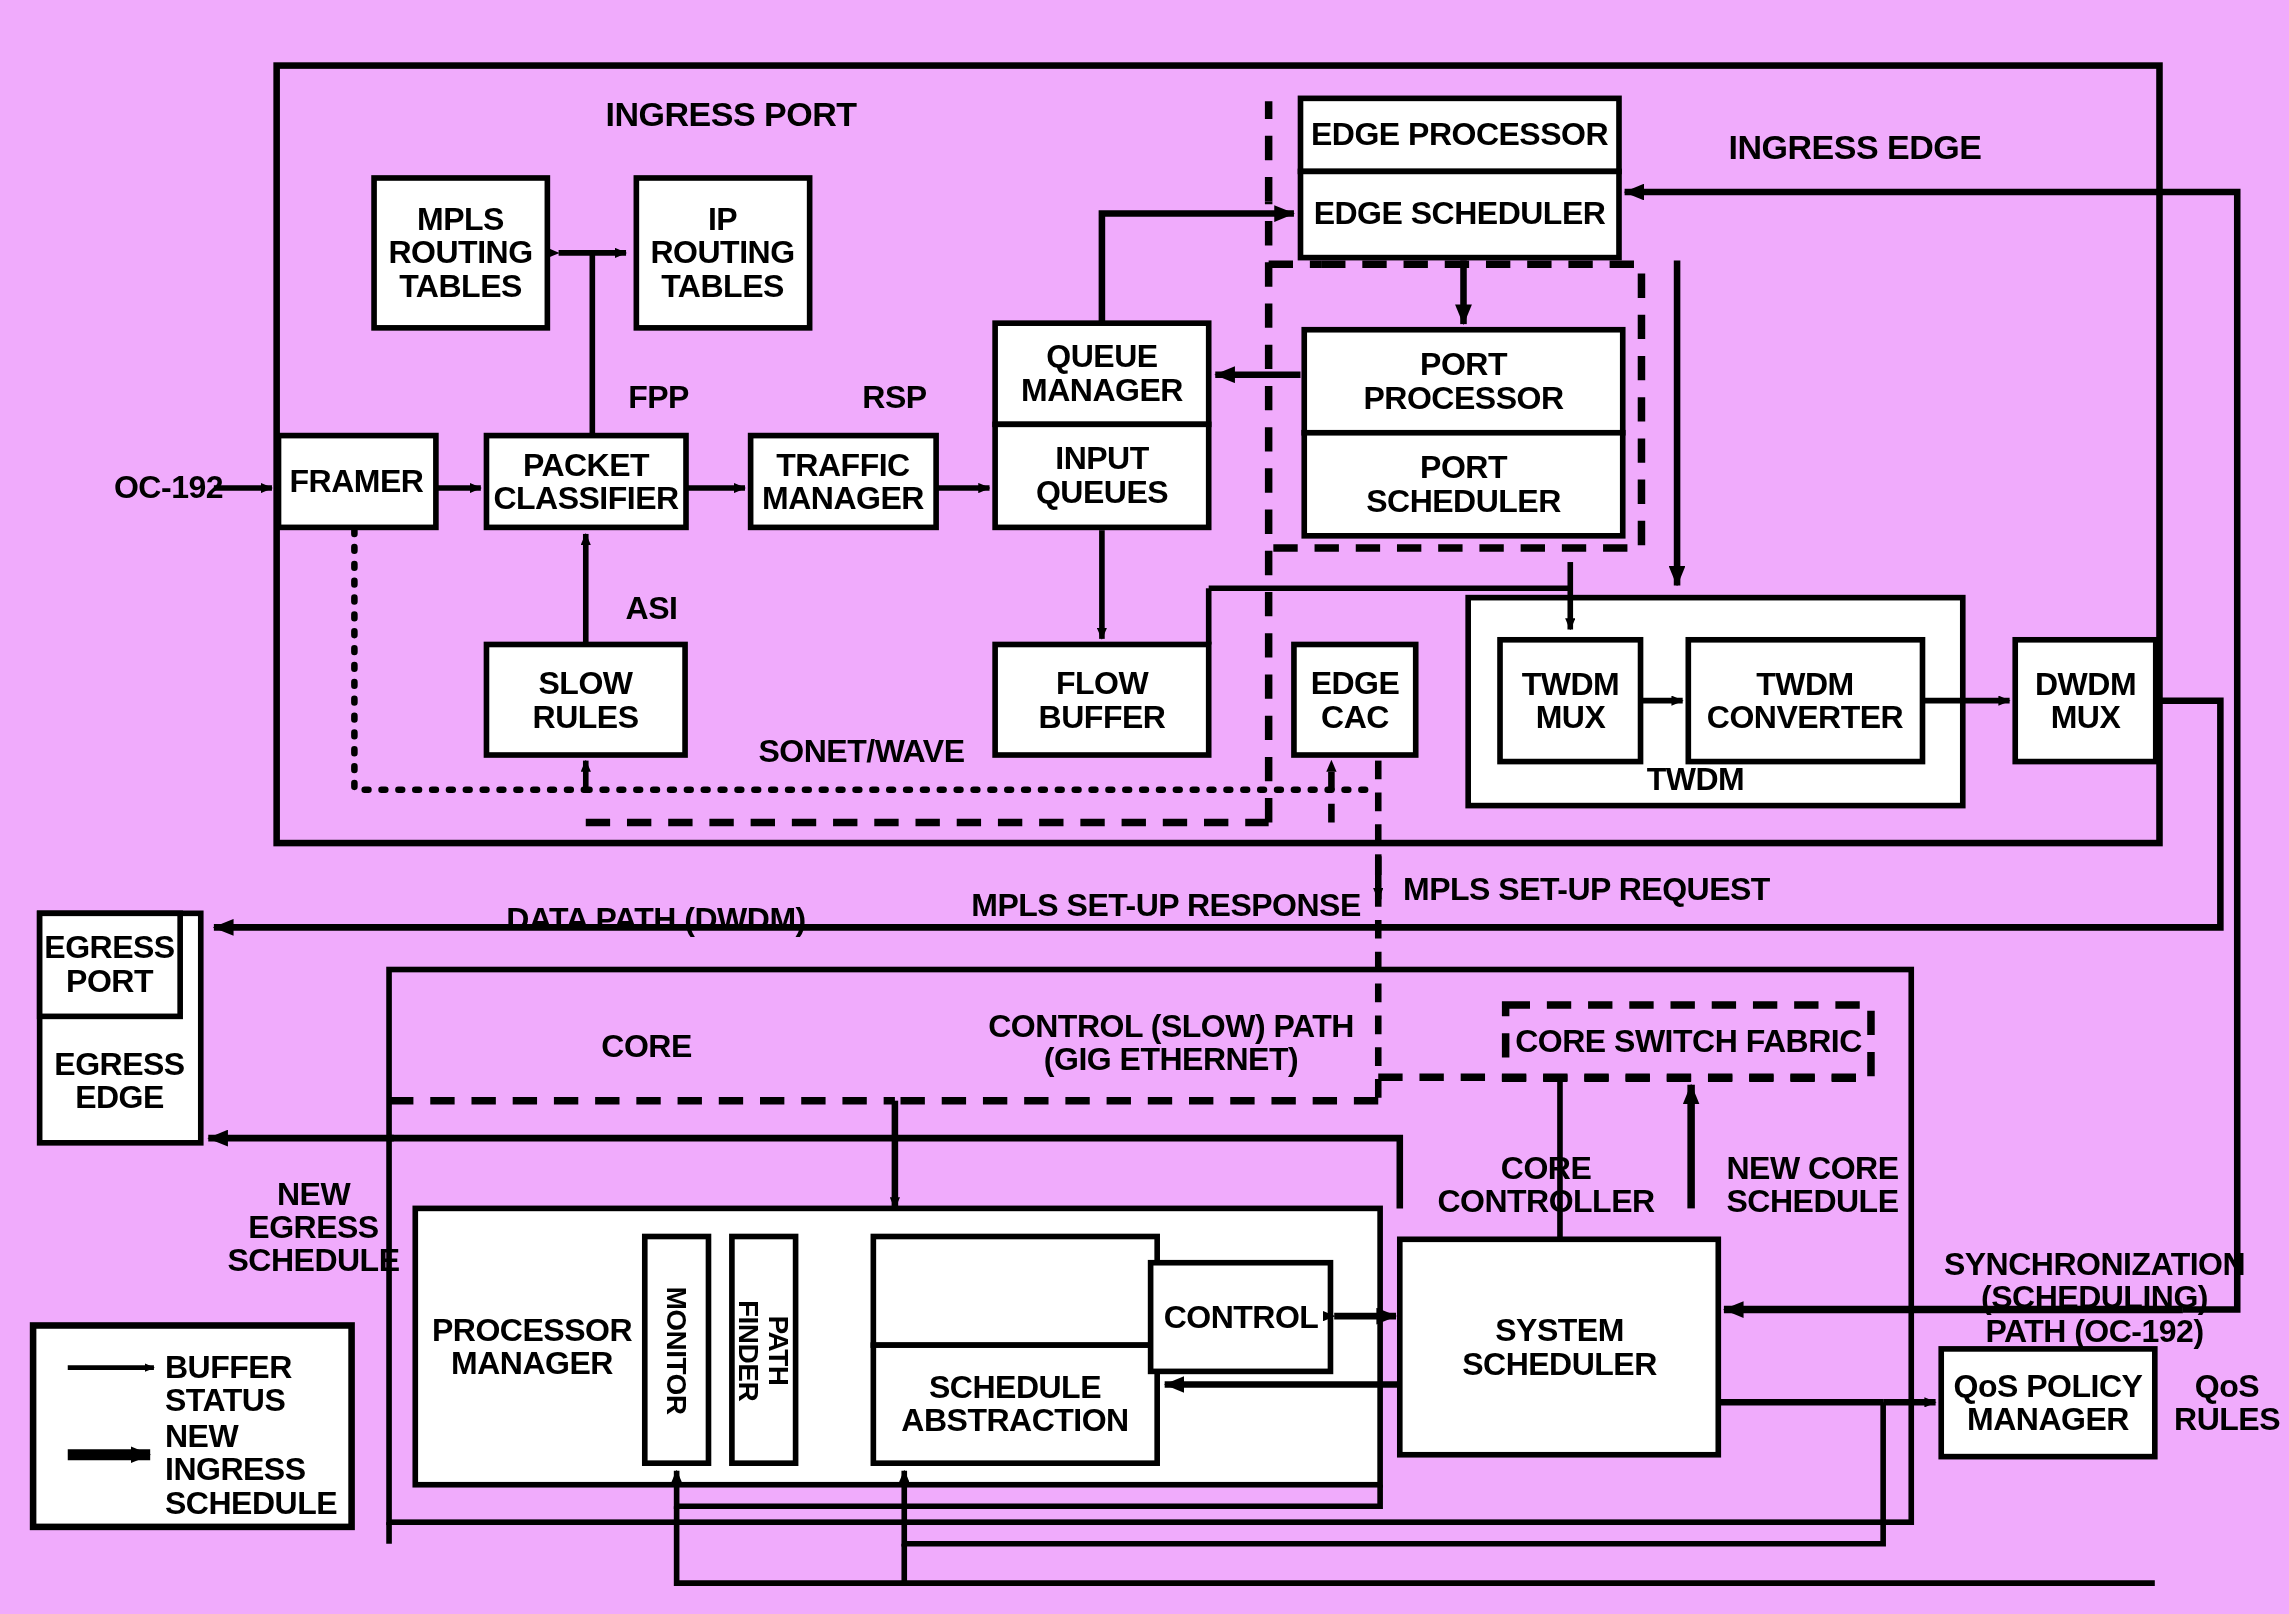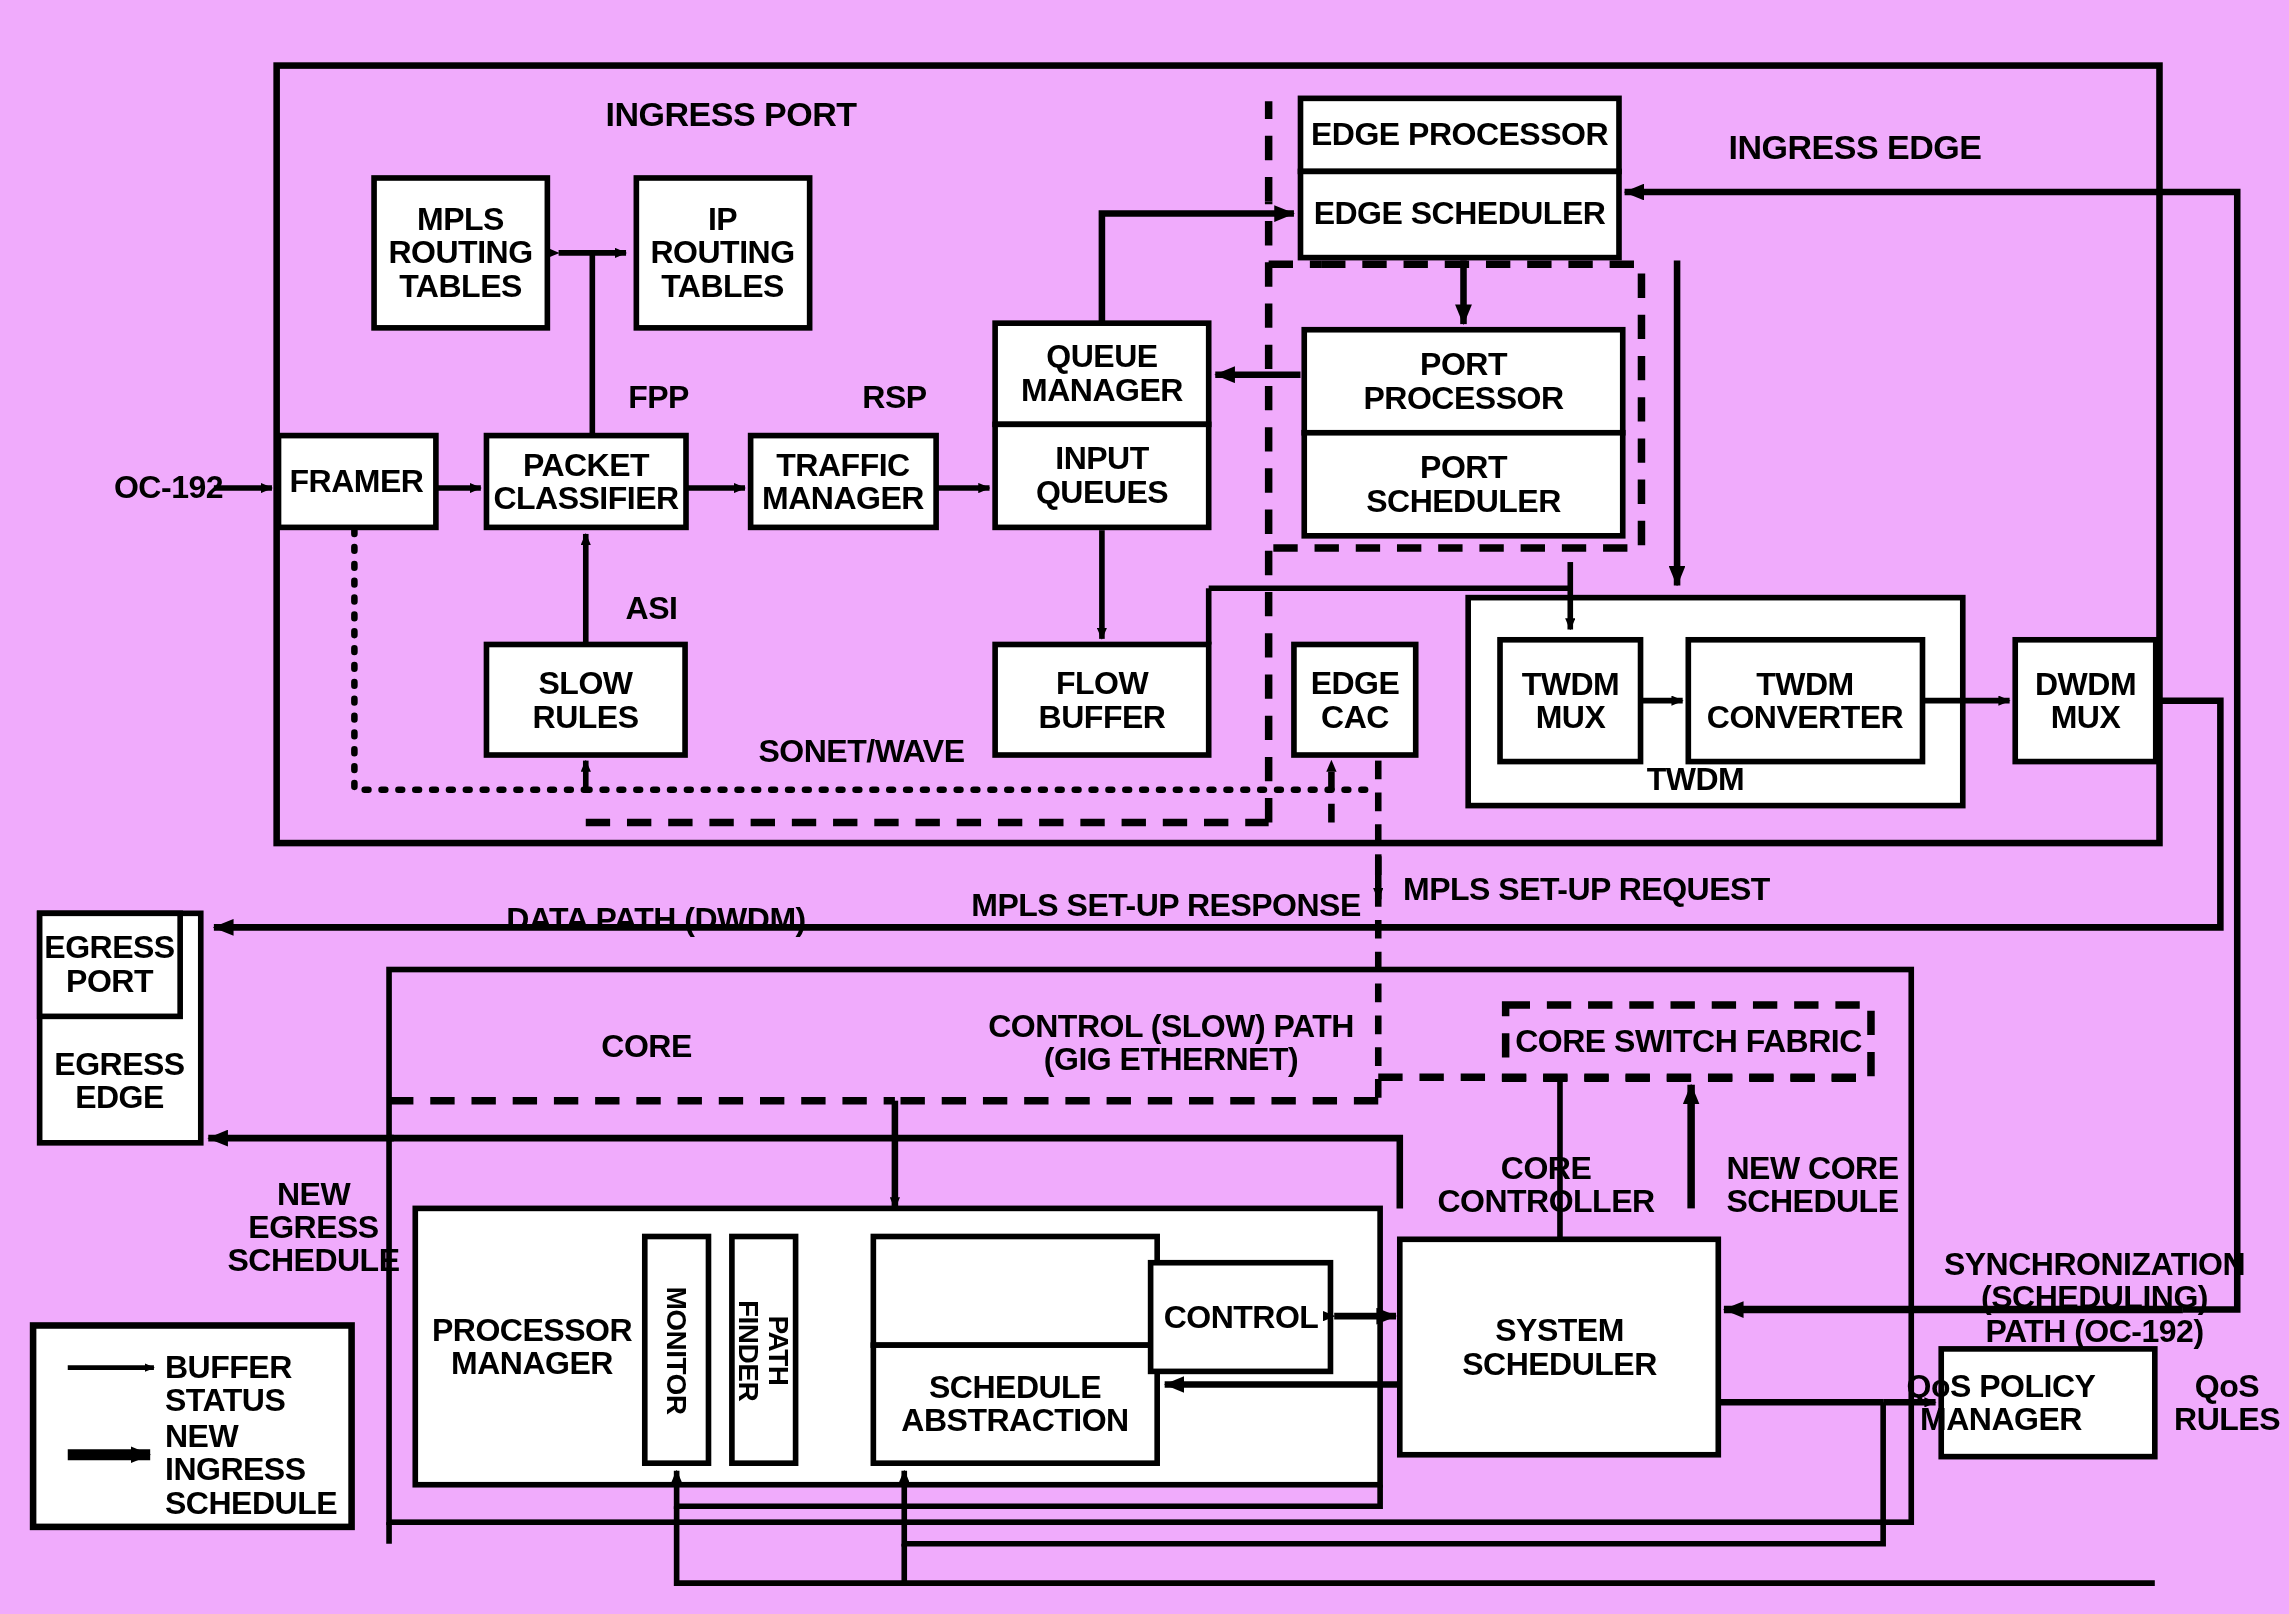--- a/index.html
+++ b/index.html
@@ -344,21 +344,21 @@
 ABSTRACTION</span></div>
 
 <div class="lbl f34" style="left:1151px;top:1263px;width:180px;height:109px;">
   <span>CONTROL</span>
     </div>
 
 <div class="lbl f34" style="left:1400px;top:1240px;width:319px;height:215px;white-space:pre-line;">
   <span>SYSTEM
 SCHEDULER</span></div>
 
-<div class="lbl f34" style="left:1894px;top:1349px;width:214px;height:108px;white-space:pre-line;">
+<div class="lbl f34" style="left:1941px;top:1349px;width:214px;height:108px;white-space:pre-line;">
   <span>QoS POLICY
 MANAGER</span></div>
 
 <div class="lbl f34" style="left:2164px;top:1349px;width:126px;height:108px;white-space:pre-line;">
   <span>QoS
 RULES</span></div>
 
 <div class="lbl f34" style="left:165px;top:1342px;width:197px;height:84px;white-space:pre-line;text-align:left;justify-content:flex-start;">
   <span style="text-align:left;white-space:pre-line">BUFFER
 STATUS</span></div>

